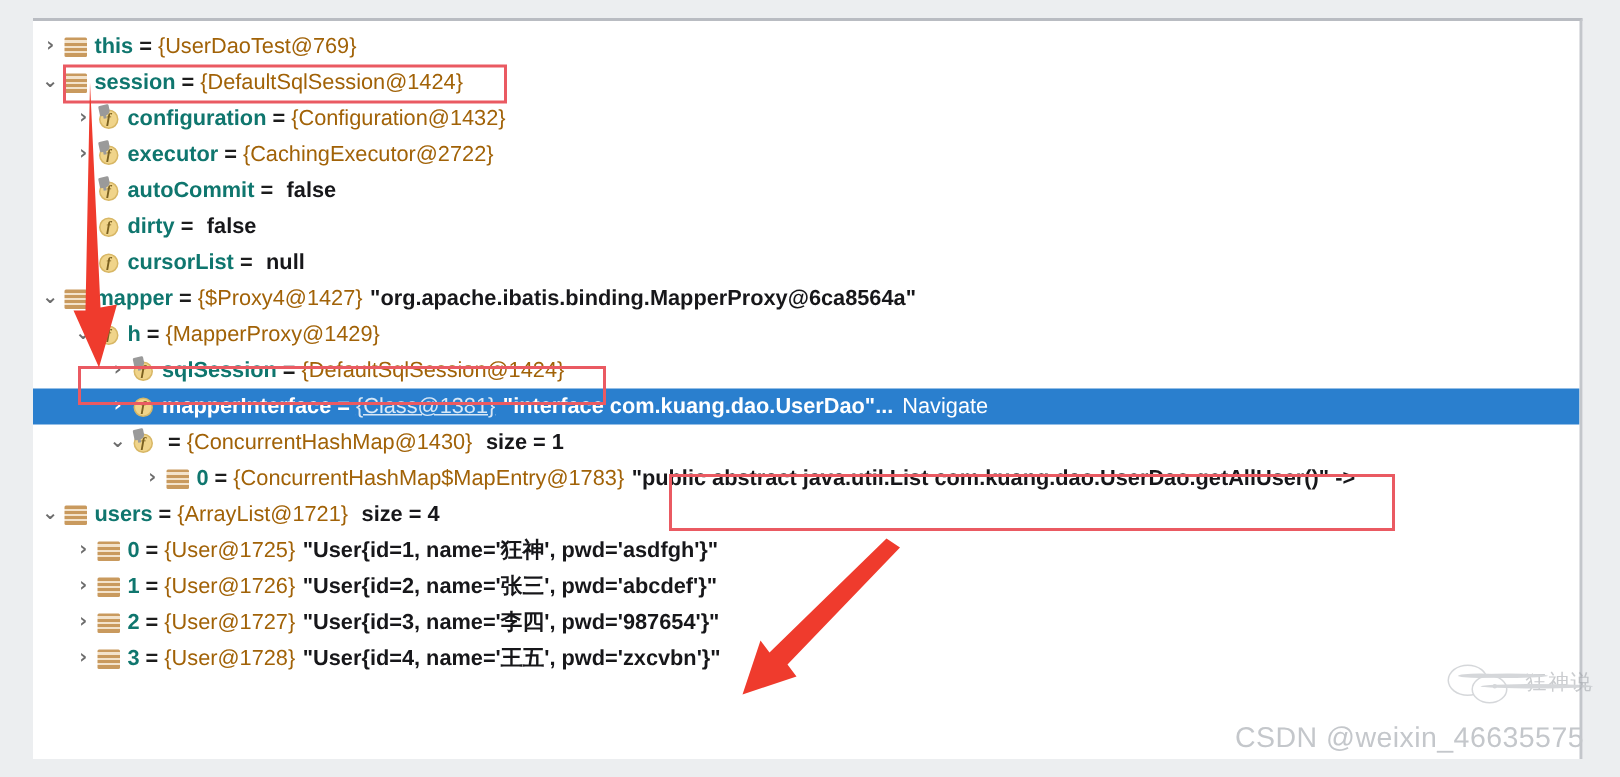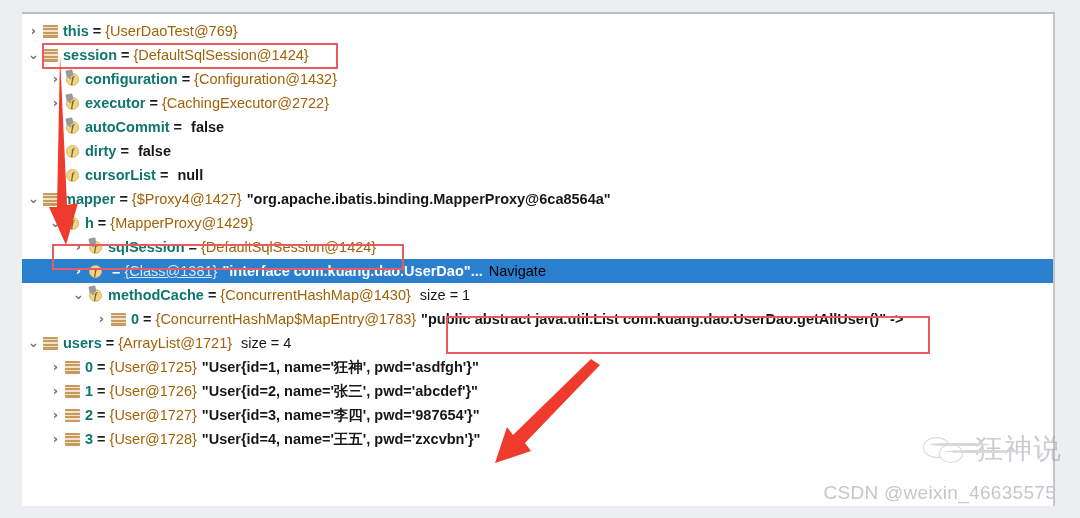--- a/index.html
+++ b/index.html
@@ -130,22 +130,22 @@
 
   
   .name      { color: #0f766e; font-weight: bold; }
   .row.selected .name { color: #ffffff; font-weight: bold; }
   .eq        { color: #1d1d1d; font-weight: bold; padding: 0 4px; }
   .row.selected .eq { color: #ffffff; }
   .ref       { color: #a16207; }
   .row.selected .ref { color: #d7e7f6; text-decoration: underline; }
   .val       { color: #17171a; font-weight: bold; padding-left: 5px; }
   .row.selected .val { color: #ffffff; font-weight: bold; }
-  .sizelbl   { color: #17171a; font-weight: normal; padding-left: 9px; }
-  .navigate  { color: #000000; padding-left: 6px; }
+  .sizelbl   { color: #17171a; font-weight: bold; padding-left: 9px; }
+  .navigate  { color: #ffffff; padding-left: 6px; }
 
   
   .d0 { padding-left: 4px; }
   .d1 { padding-left: 26px; }
   .d2 { padding-left: 49px; }
   .d3 { padding-left: 72px; }
 
   
   .redbox {
     position: absolute;
@@ -172,21 +172,21 @@
     right: 18px;
     bottom: 50px;
     display: flex;
     align-items: center;
     gap: 6px;
     opacity: 0.55;
     user-select: none;
   }
   #wechat-watermark .wm-text {
     font-family: "Liberation Serif", serif;
-    font-size: 28px;
+    font-size: 14px;
     color: #9fa3a8;
     letter-spacing: 1px;
   }
   .wm-bubble {
     position: relative;
     width: 46px;
     height: 26px;
   }
   .wm-bubble .b1, .wm-bubble .b2 {
     position: absolute;
@@ -331,34 +331,34 @@
           <span class="eq">=</span>
           <span class="ref">{DefaultSqlSession@1424}</span>
         </div>
       </div>
       <div class="row selected">
         <div class="d2" style="display: flex; align-items: center;">
           <span class="toggle">›</span>
           <span class="ico ico-field">
             <span class="disc">f</span>
           </span>
+          <span class="name">mapperInterface</span>
           <span class="eq">=</span>
           <span class="ref">{Class@1381}</span>
           <span class="val">"interface com.kuang.dao.UserDao"...</span>
           <span class="navigate">Navigate</span>
         </div>
       </div>
       <div class="row">
         <div class="d2" style="display: flex; align-items: center;">
           <span class="toggle">⌄</span>
           <span class="ico ico-field prot">
             <span class="disc">f</span>
             <span class="flag"></span>
           </span>
-          <span class="name">methodCache</span>
           <span class="eq">=</span>
           <span class="ref">{ConcurrentHashMap@1430}</span>
           <span class="sizelbl">size = 1</span>
         </div>
       </div>
       <div class="row">
         <div class="d3" style="display: flex; align-items: center;">
           <span class="toggle">›</span>
           <span class="ico ico-list"></span>
           <span class="name">0</span>

